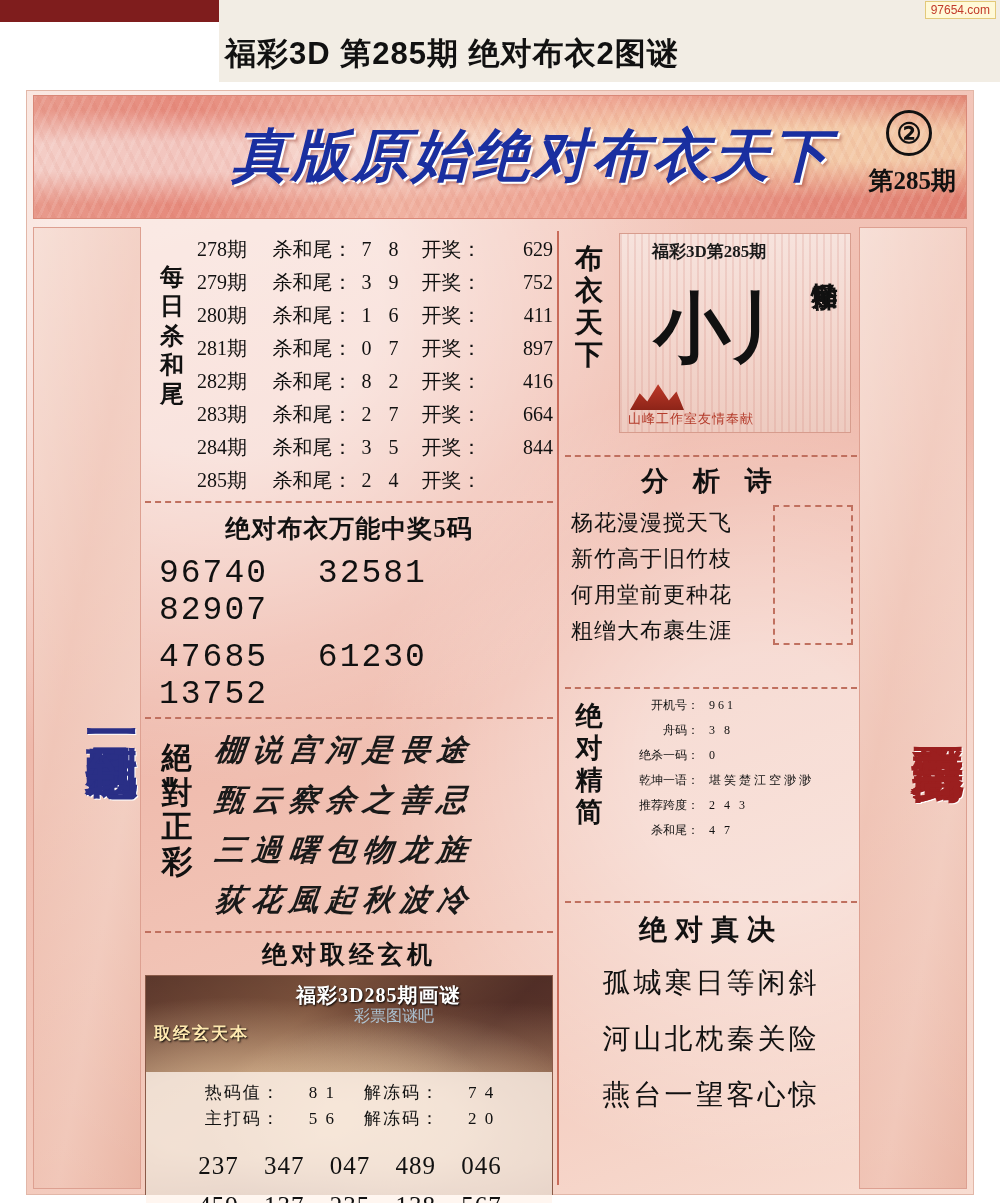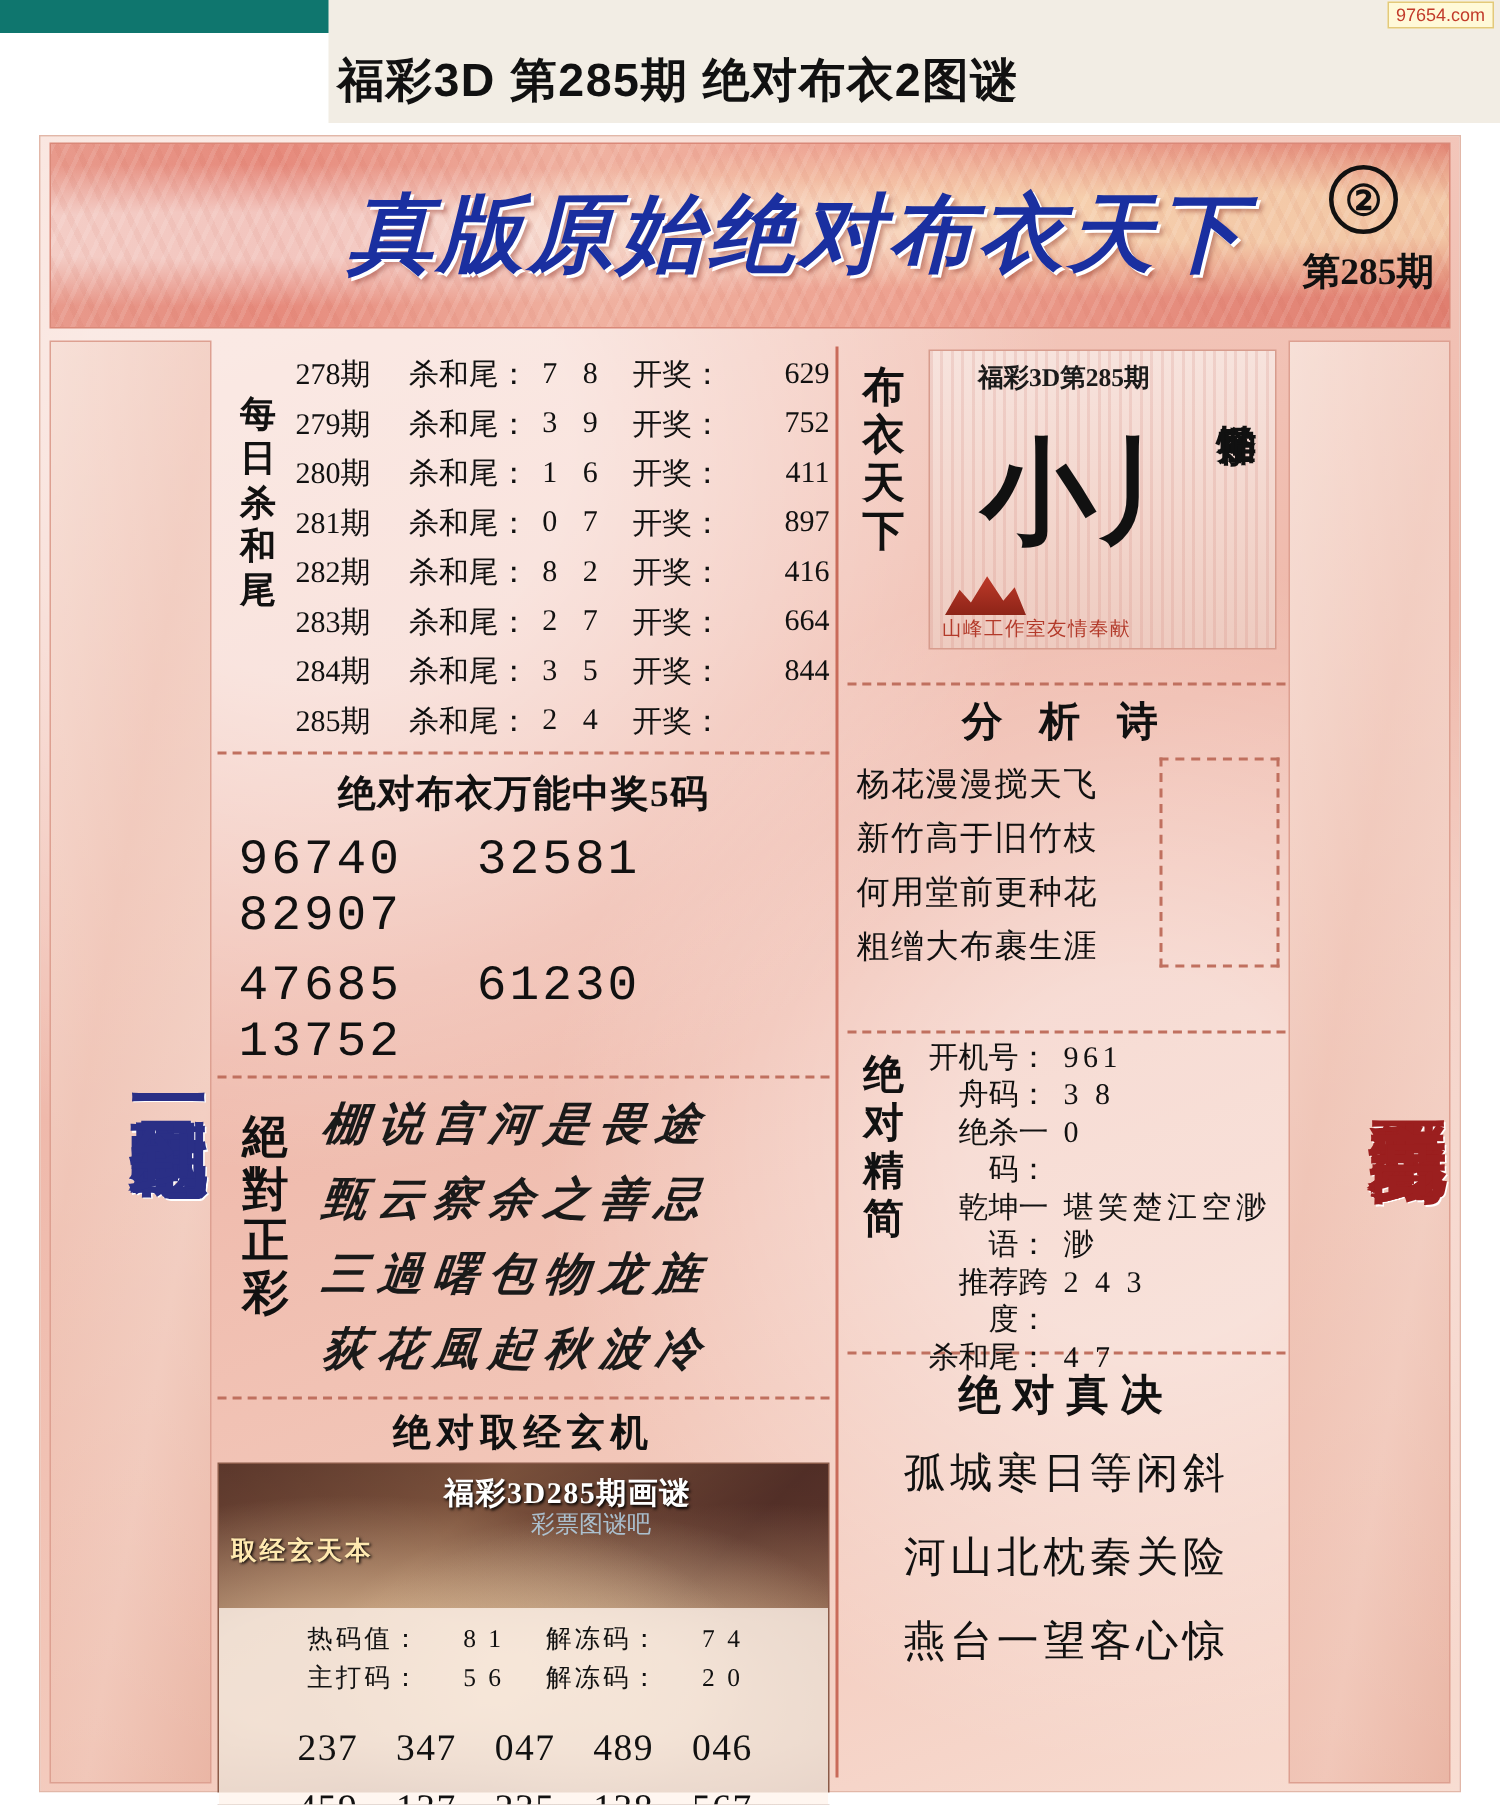--- a/index.html
+++ b/index.html
@@ -13,21 +13,21 @@
     width: 1000px;
     height: 1203px;
     background: #ffffff;
     overflow: hidden;
   }
   
   .topbar {
     position: absolute;
     left: 0; top: 0;
     width: 1000px; height: 22px;
-    background: #0f766e;
+    background: #7f1d1d;
   }
   .topbar .wm-strip {
     position: absolute;
     left: 219px; top: 0;
     width: 781px; height: 22px;
     background: #f2ede4;
   }
   .wm-box {
     position: absolute;
     right: 4px; top: 1px;
@@ -439,21 +439,21 @@
     line-height: 1.18;
     text-align: center;
   }
   .stats-rows {
     position: absolute;
     left: 50px; top: 4px;
     width: 240px;
   }
   .stat-row {
     display: flex;
-    font-size: 20px;
+    font-size: 12px;
     color: #111;
     line-height: 25px;
     justify-content: space-between;
   }
   .stat-row .k { width: 94px; text-align: right; padding-right: 10px; }
   .stat-row .v { flex: 1; letter-spacing: 3px; }
   
   .final-title {
     text-align: center;
     font-size: 28px;

